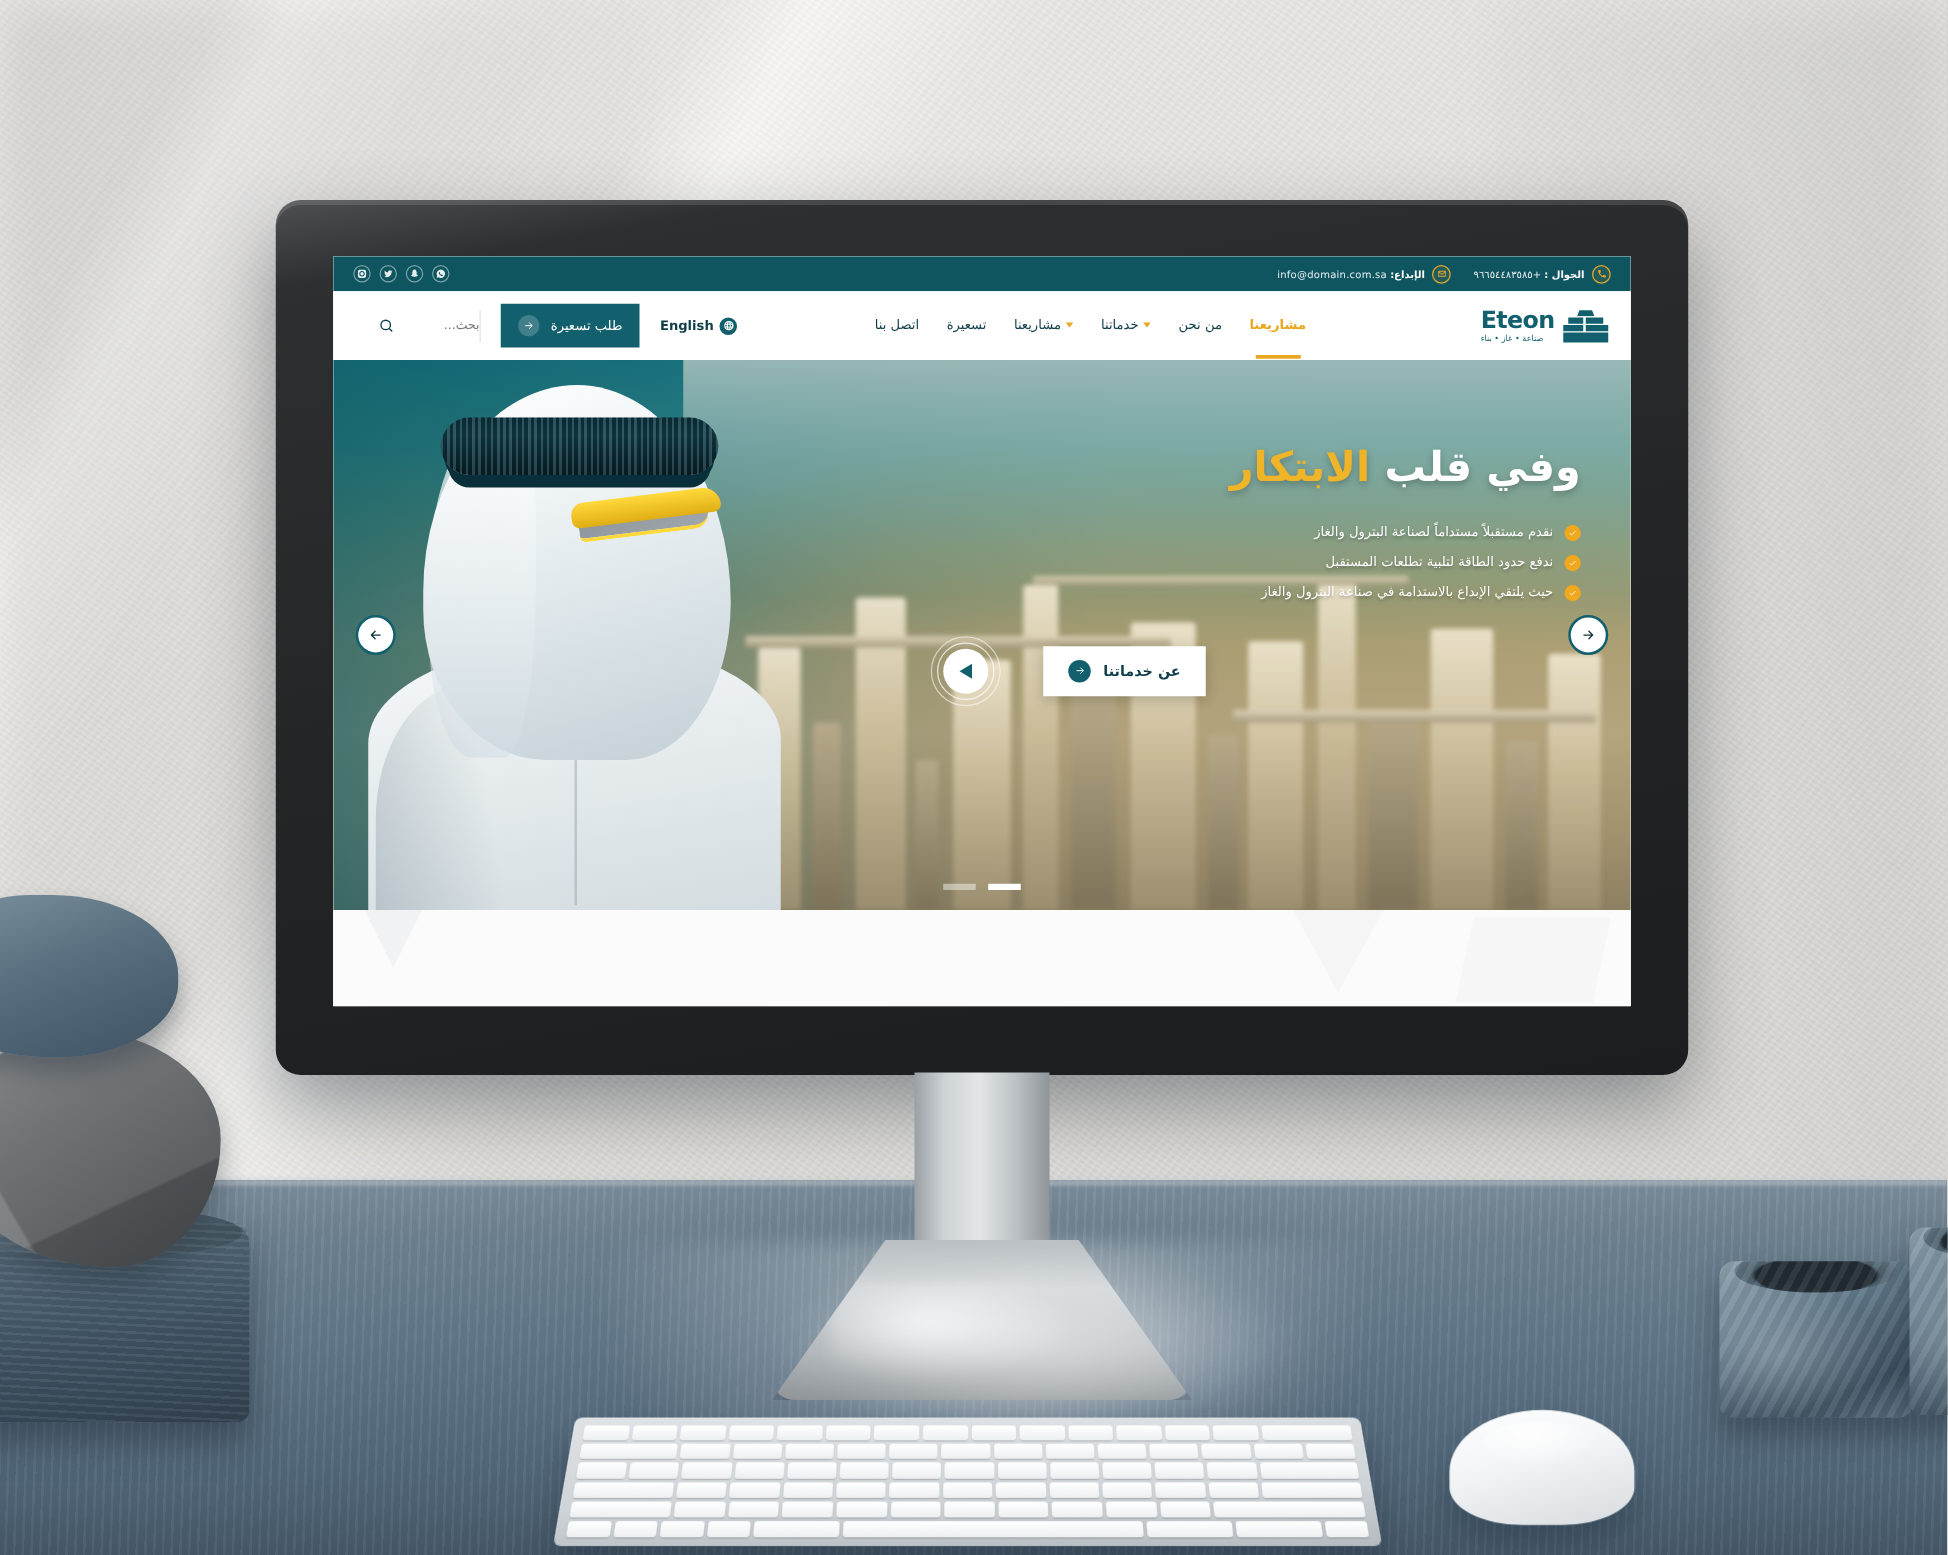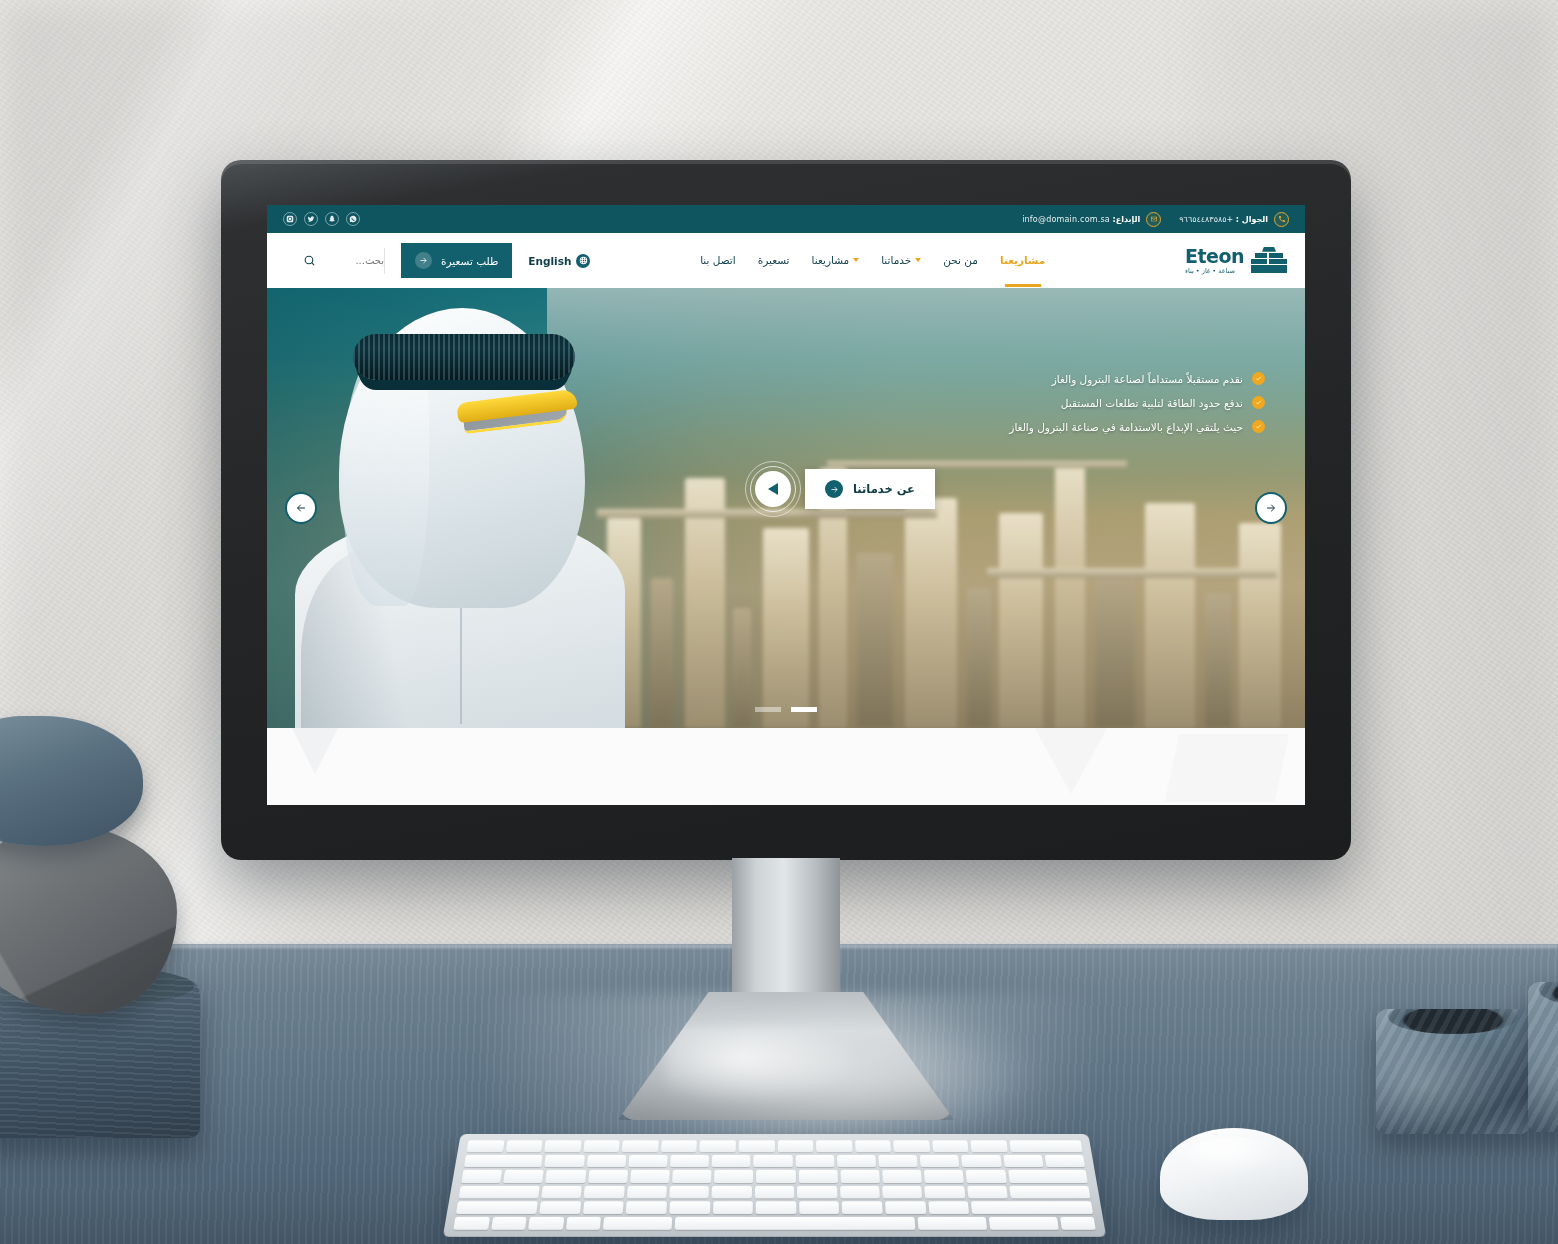--- a/index.html
+++ b/index.html
@@ -181,21 +181,21 @@
     width:14px; height:14px; border-radius:50%; border:1px solid rgba(255,255,255,.45);
     display:flex; align-items:center; justify-content:center;
   }
   .soc svg{ width:8px; height:8px; fill:#e7eef0; }
 
   
   .nav{
     height:55px; background:#fff; display:flex; align-items:center;
     justify-content:space-between; padding:0 18px; direction:rtl; position:relative;
   }
-  .brand{ display:flex; align-items:flex-start; gap:7px; direction:ltr; }
+  .brand{ display:flex; align-items:flex-end; gap:7px; direction:ltr; }
   .brand-txt{ text-align:left; line-height:1; }
   .brand-name{ font-size:19px; font-weight:700; color:#12606d; letter-spacing:-.5px; }
   .brand-sub{ font-size:6.5px; color:#12606d; margin-top:2px; letter-spacing:.4px; }
   .brand-mark{ width:36px; height:26px; position:relative; }
   .brick{ position:absolute; background:#12606d; }
 
   .menu{ display:flex; align-items:center; gap:22px; direction:rtl; margin-right:30px; }
   .menu-item{
     font-size:10.5px; color:#0f3e49; white-space:nowrap; position:relative;
     display:flex; align-items:center; gap:4px; padding-bottom:2px; cursor:pointer;text-align:center;
@@ -318,21 +318,21 @@
   .h-gold{ color:#f0b429; }
   .bullets{ margin-top:22px; display:flex; flex-direction:column; gap:11px; }
   .bullet{ display:flex; align-items:center; gap:9px; justify-content:flex-start; }
   .tick{
     width:13px;height:13px;border-radius:50%;background:#f0a81e;
     display:flex;align-items:center;justify-content:center; flex:0 0 auto;
   }
   .tick svg{ width:7px;height:7px; stroke:#fff; fill:none; stroke-width:2.4; }
   .bullet-txt{ color:#fff; font-size:10.5px; text-shadow:0 1px 3px rgba(0,0,0,.3);text-align:right; }
 
-  .cta-row{ margin-top:28px; display:flex; align-items:center; gap:4px; justify-content:flex-end; direction:rtl; }
+  .cta-row{ margin-top:28px; display:flex; align-items:center; gap:34px; justify-content:flex-end; direction:rtl; }
   .svc-btn{
     background:#fff; color:#0f3e49; font-size:11.5px; font-weight:700;
     padding:11px 20px; display:flex; align-items:center; gap:10px; cursor:pointer;
     box-shadow:0 3px 10px rgba(0,0,0,.18);
   }
   .svc-arrow{
     width:18px;height:18px;border-radius:50%;background:#12606d;
     display:flex;align-items:center;justify-content:center;
   }
   .svc-arrow svg{ width:9px;height:9px; stroke:#fff; fill:none; stroke-width:2; }
@@ -576,20 +576,23 @@
               <div class="beard"></div>
               <div class="mouth"></div>
               <div class="ghutra"></div>
               <div class="ghutra-fold"></div>
               <div class="glasses-lens"></div>
               <div class="glasses"></div>
               <div class="agal"></div>
             </div>
 
             <div class="hero-copy">
+              <div class="h-line">
+                <span>وفي قلب </span><span class="h-gold">الابتكار</span>
+              </div>
 
               <div class="bullets">
                 <div class="bullet">
                   <span class="tick">
                     <svg viewBox="0 0 24 24">
                         <path d="M5 13l4 4 10-10" stroke-linecap="round" stroke-linejoin="round"></path>
                       </svg>
                   </span>
                   <span class="bullet-txt">نقدم مستقبلاً مستداماً لصناعة البترول والغاز</span>
                 </div>

